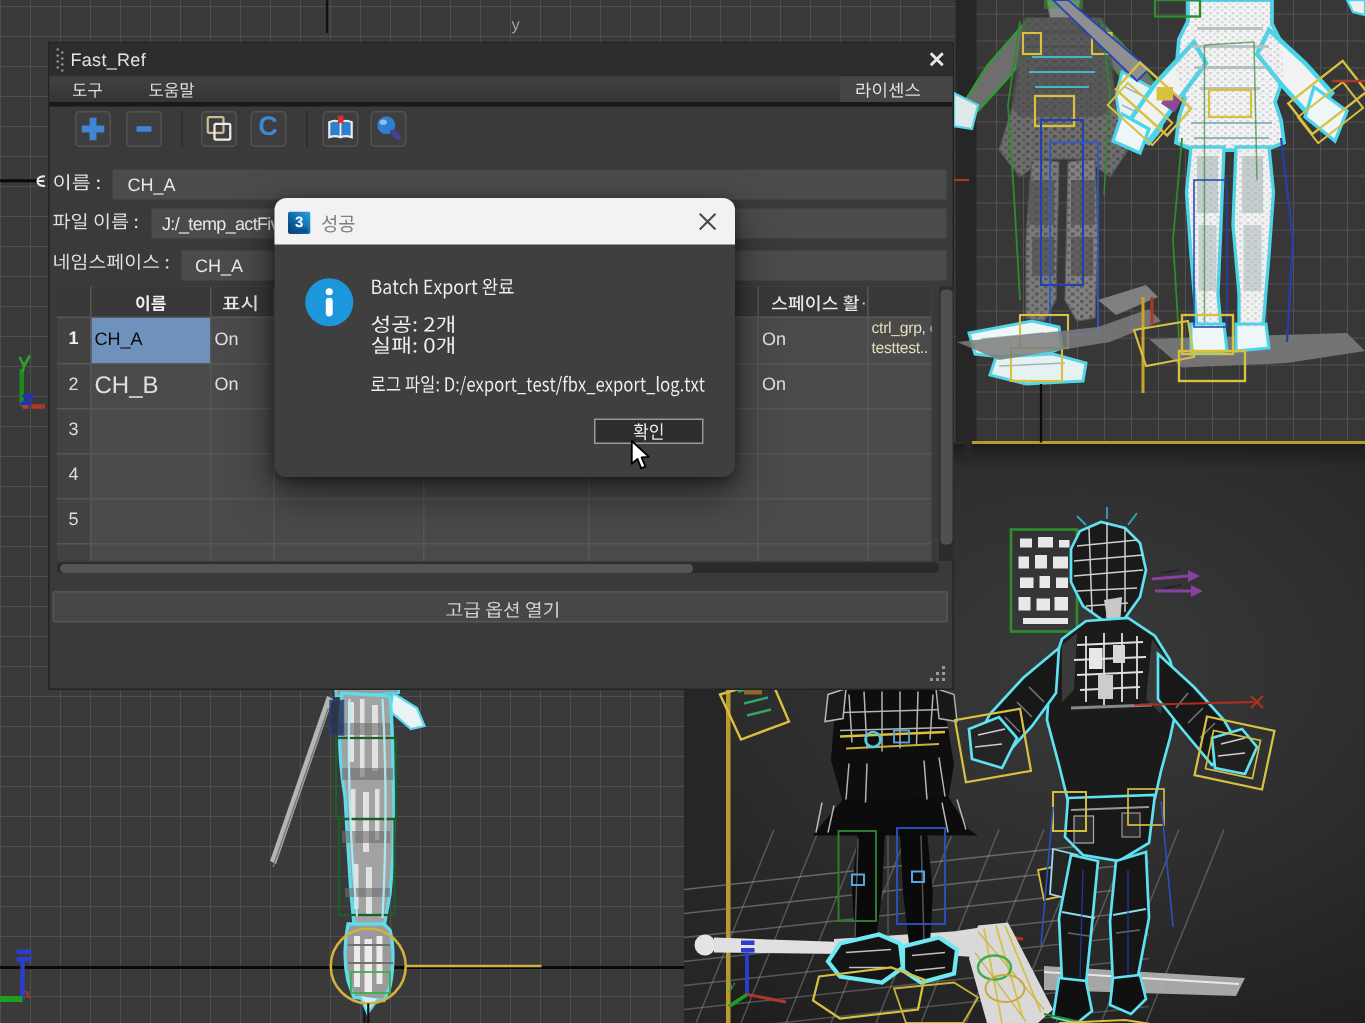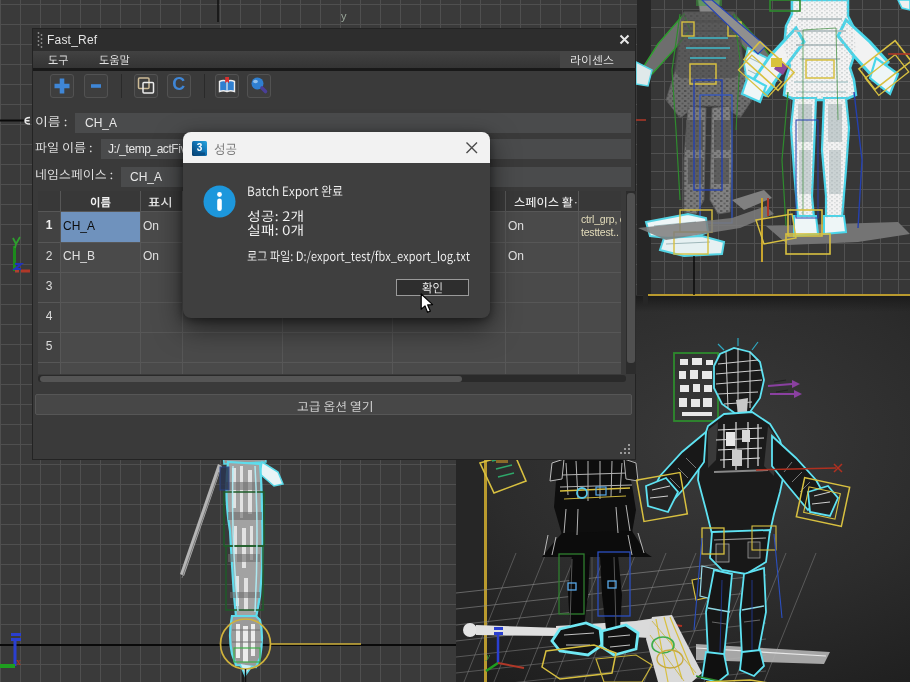--- a/index.html
+++ b/index.html
@@ -503,21 +503,21 @@
       <div class="abs" style="left:0;top:81px;width:583px;height:1px;background:#575757"></div>
       <div class="abs" style="left:0;top:111px;width:583px;height:1px;background:#575757"></div>
       <div class="abs" style="left:0;top:141px;width:583px;height:1px;background:#575757"></div>
       <div class="abs" style="left:0;top:171px;width:583px;height:1px;background:#575757"></div>
       <div class="abs" style="left:0;top:27px;width:22px;text-align:center;font-size:12px;font-weight:bold;color:#efefef">1</div>
       <div class="abs" style="left:0;top:58px;width:22px;text-align:center;font-size:12px;color:#dcdcdc">2</div>
       <div class="abs" style="left:0;top:88px;width:22px;text-align:center;font-size:12px;color:#dcdcdc">3</div>
       <div class="abs" style="left:0;top:118px;width:22px;text-align:center;font-size:12px;color:#dcdcdc">4</div>
       <div class="abs" style="left:0;top:148px;width:22px;text-align:center;font-size:12px;color:#dcdcdc">5</div>
       <div class="abs" style="left:25px;top:28px;font-size:12px;color:#0d0d0d">CH_A</div>
-      <div class="abs" style="left:25px;top:58px;font-size:12px;color:#e0e0e0">CH_B</div>
+      <div class="abs" style="left:25px;top:58px;font-size:16px;color:#e0e0e0">CH_B</div>
       <div class="abs" style="left:105px;top:28px;font-size:12px;color:#e0e0e0">On</div>
       <div class="abs" style="left:105px;top:58px;font-size:12px;color:#e0e0e0">On</div>
       <div class="abs" style="left:470px;top:28px;font-size:12px;color:#e0e0e0">On</div>
       <div class="abs" style="left:470px;top:58px;font-size:12px;color:#e0e0e0">On</div>
       <div class="abs" style="left:543px;top:22px;font-size:10.5px;line-height:13px;color:#e4ddbb;letter-spacing:-0.2px;white-space:nowrap">ctrl_grp, e<br>testtest..</div>
     </div>
     <svg class="t" style="left:87.5px;top:193.0px" width="29" height="19.5">
       <path d="M9.7 3.9H11.2V14.5H9.7ZM5.5 4.6Q6.3 4.6 7.0 5.1Q7.6 5.5 8.0 6.4Q8.3 7.2 8.3 8.4Q8.3 9.6 8.0 10.4Q7.6 11.3 7.0 11.8Q6.3 12.2 5.5 12.2Q4.7 12.2 4.1 11.8Q3.5 11.3 3.1 10.4Q2.8 9.6 2.8 8.4Q2.8 7.2 3.1 6.4Q3.5 5.5 4.1 5.1Q4.7 4.6 5.5 4.6ZM5.5 6.0Q5.1 6.0 4.9 6.3Q4.6 6.5 4.4 7.1Q4.2 7.6 4.2 8.4Q4.2 9.2 4.4 9.7Q4.6 10.3 4.9 10.6Q5.1 10.8 5.5 10.8Q5.9 10.8 6.2 10.6Q6.5 10.3 6.7 9.7Q6.9 9.2 6.9 8.4Q6.9 7.6 6.7 7.1Q6.5 6.5 6.2 6.3Q5.9 6.0 5.5 6.0Z M13.0 9.2H22.5V10.4H13.0ZM14.1 4.1H21.4V6.9H15.7V8.1H14.2V5.8H19.9V5.2H14.1ZM14.2 7.5H21.6V8.7H14.2ZM14.2 11.1H21.4V14.4H14.2ZM19.9 12.3H15.7V13.2H19.9Z" fill="#f0f0f0"></path>
     </svg>
     <svg class="t" style="left:146.0px;top:193.0px" width="33" height="19.5">

